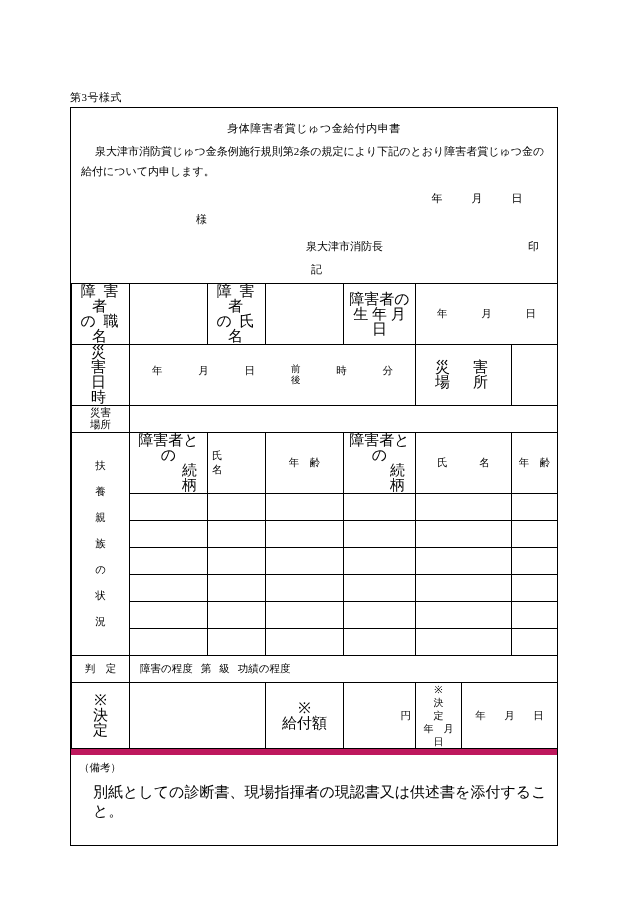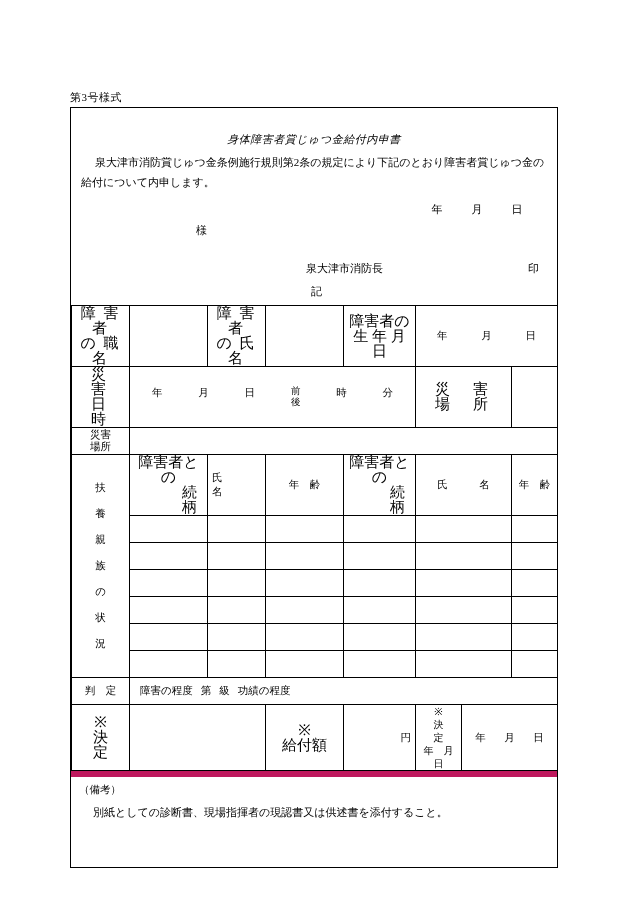--- a/index.html
+++ b/index.html
@@ -36,23 +36,22 @@
     border: 1px solid #000;
     box-sizing: border-box;
   }
   
   .hdr {
     padding: 0;
   }
   .hdr-title {
     text-align: center;
     font-size: 11px;
-    margin-top: 24px;
+    margin-top: 13px;
     letter-spacing: 0.5px;
-    font-style: italic;
   }
   .hdr-body {
     font-size: 11px;
     line-height: 20px;
     margin-top: 5px;
     padding: 0 10px;
     text-indent: 14px;
   }
   .hdr-date {
     font-size: 11px;
@@ -63,21 +62,21 @@
   }
   .hdr-date span { display: inline-block; }
   .gap-sm { width: 22px; display:inline-block; }
   .hdr-sama {
     font-size: 11px;
     padding-left: 125px;
     margin-top: 6px;
   }
   .hdr-chief {
     font-size: 11px;
-    margin-top: 23px;
+    margin-top: 12px;
     padding-left: 235px;
     position: relative;
   }
   .hdr-chief .seal {
     position: absolute;
     right: 18px;
     top: 0;
   }
   .hdr-ki {
     font-size: 11px;
@@ -132,21 +131,21 @@
     display: flex;
     font-size: 10.5px;
     gap: 8px;
     padding-left: 6px;
   }
   .note-title {
     font-size: 10.5px;
     padding: 6px 0 0 8px;
   }
   .note-body {
-    font-size: 11px;
+    font-size: 15px;
     padding: 8px 0 0 22px;
   }
   .note-box {
     border-top: 6px solid #be185d;
     height: 96px;
     box-sizing: border-box;
   }
   .kessai-stack {
     font-size: 10px;
     line-height: 13px;

